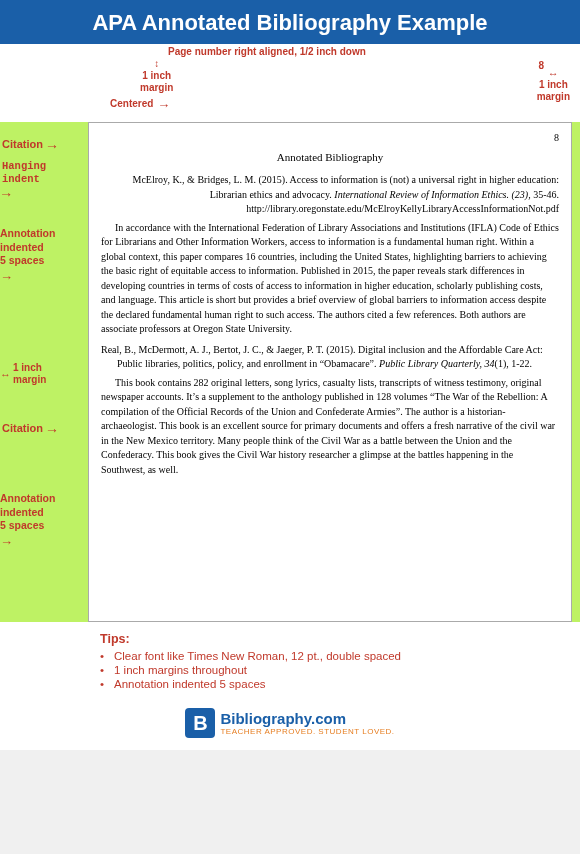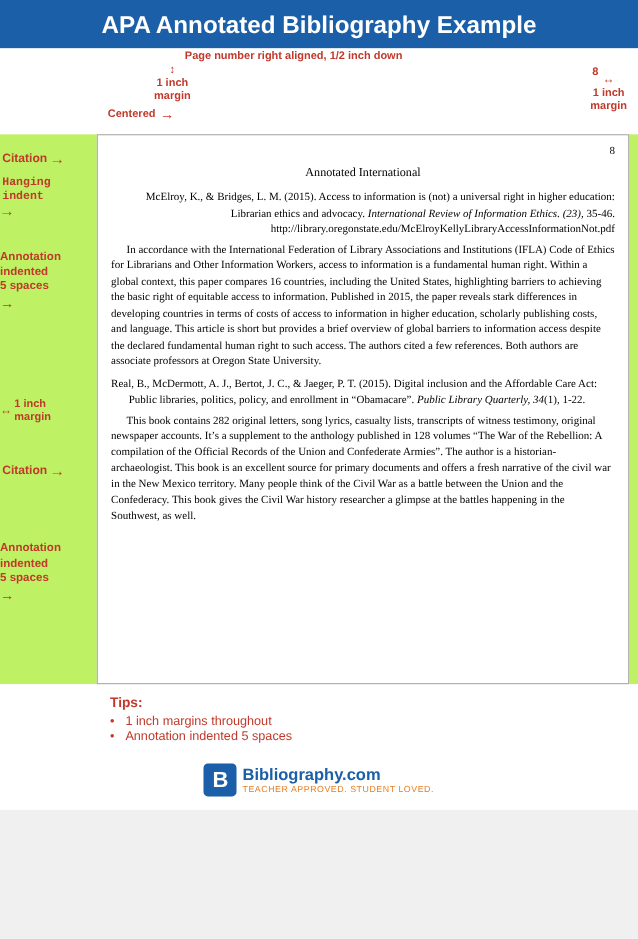--- a/index.html
+++ b/index.html
@@ -158,21 +158,21 @@
       <div style="position:absolute; top:16px; right:28px; color:#c0392b; font-family:Arial,sans-serif; font-size:10px; font-weight:bold;">
         <span>8</span>
       </div>
 
       <div style="position:absolute; top:14px; left:52px; color:#c0392b; font-family:Arial,sans-serif; font-size:10px; font-weight:bold; text-align:center; line-height:1.2;">
         <div style="text-align:center; font-size:10px;">↕</div>
         <div style="white-space:pre; text-align:center;">1 inch
 margin</div>
       </div>
 
-      <div style="position:absolute; top:52px; left:10px; color:#c0392b; font-family:Arial,sans-serif; font-size:10px; font-weight:bold; display:flex; align-items:center; gap:4px;">
+      <div style="position:absolute; top:52px; left:22px; color:#c0392b; font-family:Arial,sans-serif; font-size:10px; font-weight:bold; display:flex; align-items:center; gap:4px;">
         <span>Centered</span>
         <span style="font-size:13px;">→</span>
       </div>
 
       <div style="position:absolute; top:22px; right:2px; color:#c0392b; font-family:Arial,sans-serif; font-size:10px; font-weight:bold; text-align:center; line-height:1.2; display:flex; flex-direction:column; align-items:center;">
         <div style="font-size:11px;">↔</div>
         <div style="white-space:pre; text-align:center;">1 inch
 margin</div>
       </div>
     </div>
@@ -221,21 +221,21 @@
       </div>
 
     </div>
 
     <div class="doc-paper" style="flex:1; border:1.5px solid #aaa; background:#fff; min-height:500px; padding:8px 12px 10px 12px; font-family:'Times New Roman',Times,serif; font-size:10px; line-height:1.45; position:relative;">
 
       <div style="text-align:right; font-family:'Times New Roman',Times,serif; font-size:10px; margin-bottom:4px;">
         8
       </div>
 
-      <div style="text-align:center; font-family:'Times New Roman',Times,serif; font-size:11px; margin-bottom:8px; font-weight:normal;">Annotated International</div>
+      <div style="text-align:center; font-family:'Times New Roman',Times,serif; font-size:11px; margin-bottom:8px; font-weight:normal;">Annotated Bibliography</div>
 
       <div style="font-family:Liberation Serif, serif; font-size:10px; text-indent:-16px; padding-left:16px; line-height:1.45; margin-bottom:4px;text-align:right;">
         McElroy, K., &amp; Bridges, L. M. (2015). Access to information is (not) a universal right in higher education: Librarian ethics and advocacy. <em>International Review of Information Ethics. (23),</em> 35-46. http://library.oregonstate.edu/McElroyKellyLibraryAccessInformationNot.pdf
       </div>
 
       <div style="font-family:'Times New Roman',Times,serif; font-size:10px; text-indent:14px; line-height:1.45; margin-bottom:6px;">
         <span>In accordance with the International Federation of Library Associations and Institutions (IFLA) Code of Ethics for Librarians and Other Information Workers, access to information is a fundamental human right. Within a global context, this paper compares 16 countries, including the United States, highlighting barriers to achieving the basic right of equitable access to information. Published in 2015, the paper reveals stark differences in developing countries in terms of costs of access to information in higher education, scholarly publishing costs, and language. This article is short but provides a brief overview of global barriers to information access despite the declared fundamental human right to such access. The authors cited a few references. Both authors are associate professors at Oregon State University.</span>
       </div>
 
       <div style="font-family:'Times New Roman',Times,serif; font-size:10px; text-indent:-16px; padding-left:16px; line-height:1.45; margin-bottom:4px;">
@@ -245,20 +245,21 @@
       <div style="font-family:'Times New Roman',Times,serif; font-size:10px; text-indent:14px; line-height:1.45;">
         <span>This book contains 282 original letters, song lyrics, casualty lists, transcripts of witness testimony, original newspaper accounts. It’s a supplement to the anthology published in 128 volumes “The War of the Rebellion: A compilation of the Official Records of the Union and Confederate Armies”. The author is a historian-archaeologist. This book is an excellent source for primary documents and offers a fresh narrative of the civil war in the New Mexico territory. Many people think of the Civil War as a battle between the Union and the Confederacy. This book gives the Civil War history researcher a glimpse at the battles happening in the Southwest, as well.</span>
       </div>
 
     </div>
   </div>
 
   <div class="tips-section" style="background:#fff; padding:10px 15px 8px 100px; font-family:Arial,sans-serif; font-size:11.5px;">
     <div class="tips-title" style="font-weight:bold; font-size:12.5px; color:#c0392b; margin-bottom:4px;">Tips:</div>
     <ul class="tips-list" style="list-style:none; padding:0;">
+      <li style="color:#c0392b; font-size:11.5px; margin-bottom:2px; padding-left:14px; position:relative;">Clear font like Times New Roman, 12 pt., double spaced</li>
       <li style="color:#c0392b; font-size:11.5px; margin-bottom:2px; padding-left:14px; position:relative;">1 inch margins throughout</li>
       <li style="color:#c0392b; font-size:11.5px; margin-bottom:2px; padding-left:14px; position:relative;">Annotation indented 5 spaces</li>
     </ul>
   </div>
 
   <div class="footer" style="background:#fff; display:flex; justify-content:center; align-items:center; padding:8px 0 12px; gap:6px;">
     <div class="footer-logo" style="display:flex; align-items:center; gap:5px;">
       <div class="footer-b" style="background:#1a5fa8; color:#fff; font-weight:bold; font-size:20px; width:30px; height:30px; border-radius:4px; display:flex; align-items:center; justify-content:center; font-family:Arial,sans-serif;">B</div>
       <div class="footer-text-col" style="display:flex; line-height:1.15;">
         <span class="footer-site-name" style="color:#1a5fa8; font-weight:bold; font-size:15px; font-family:Arial,sans-serif;">Bibliography.com</span>

